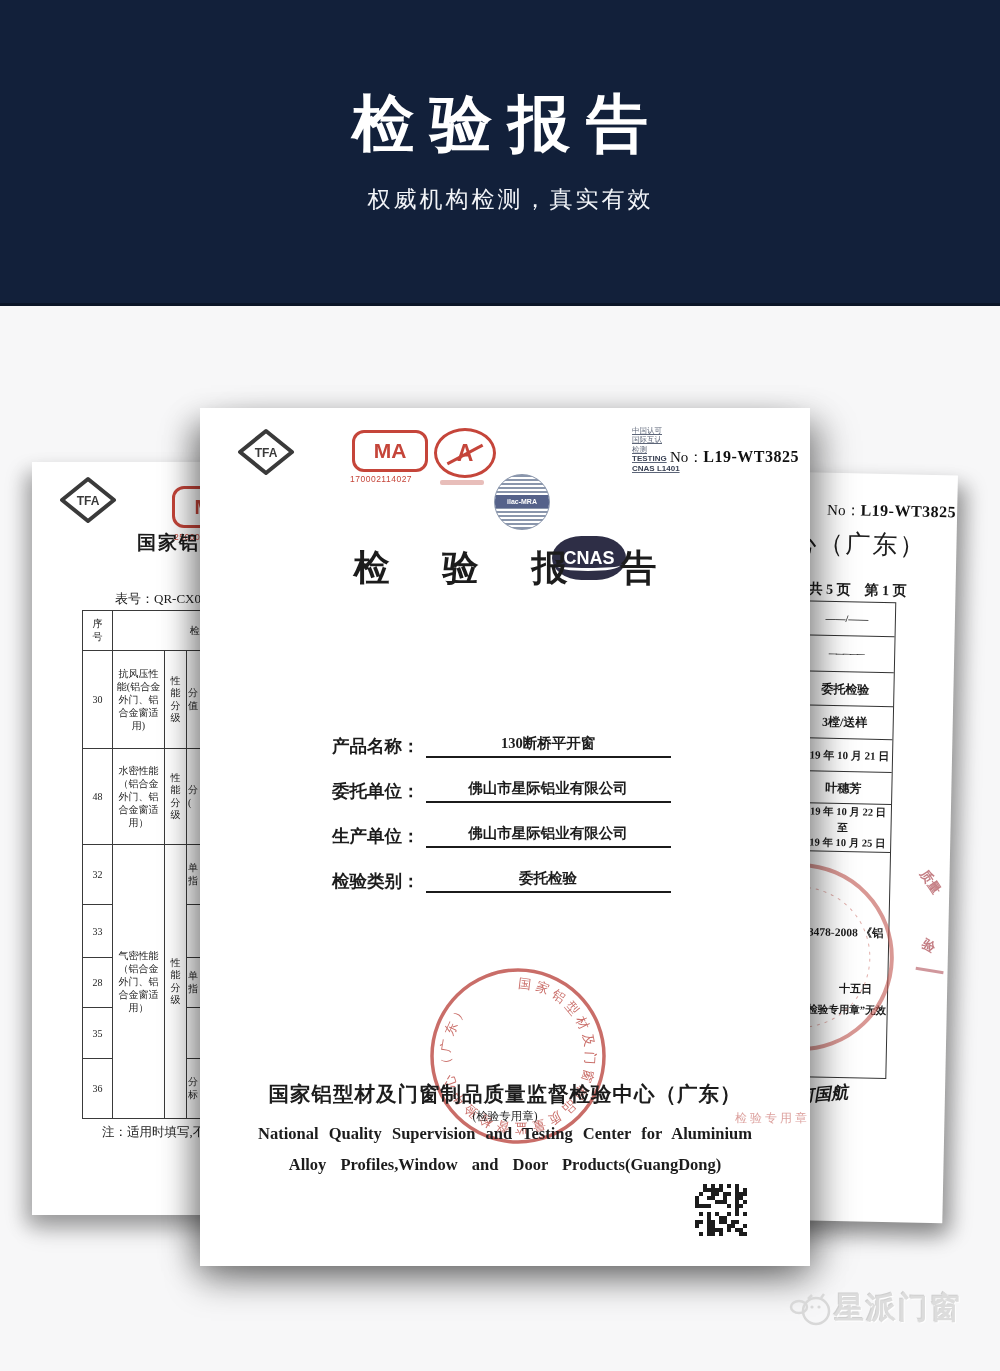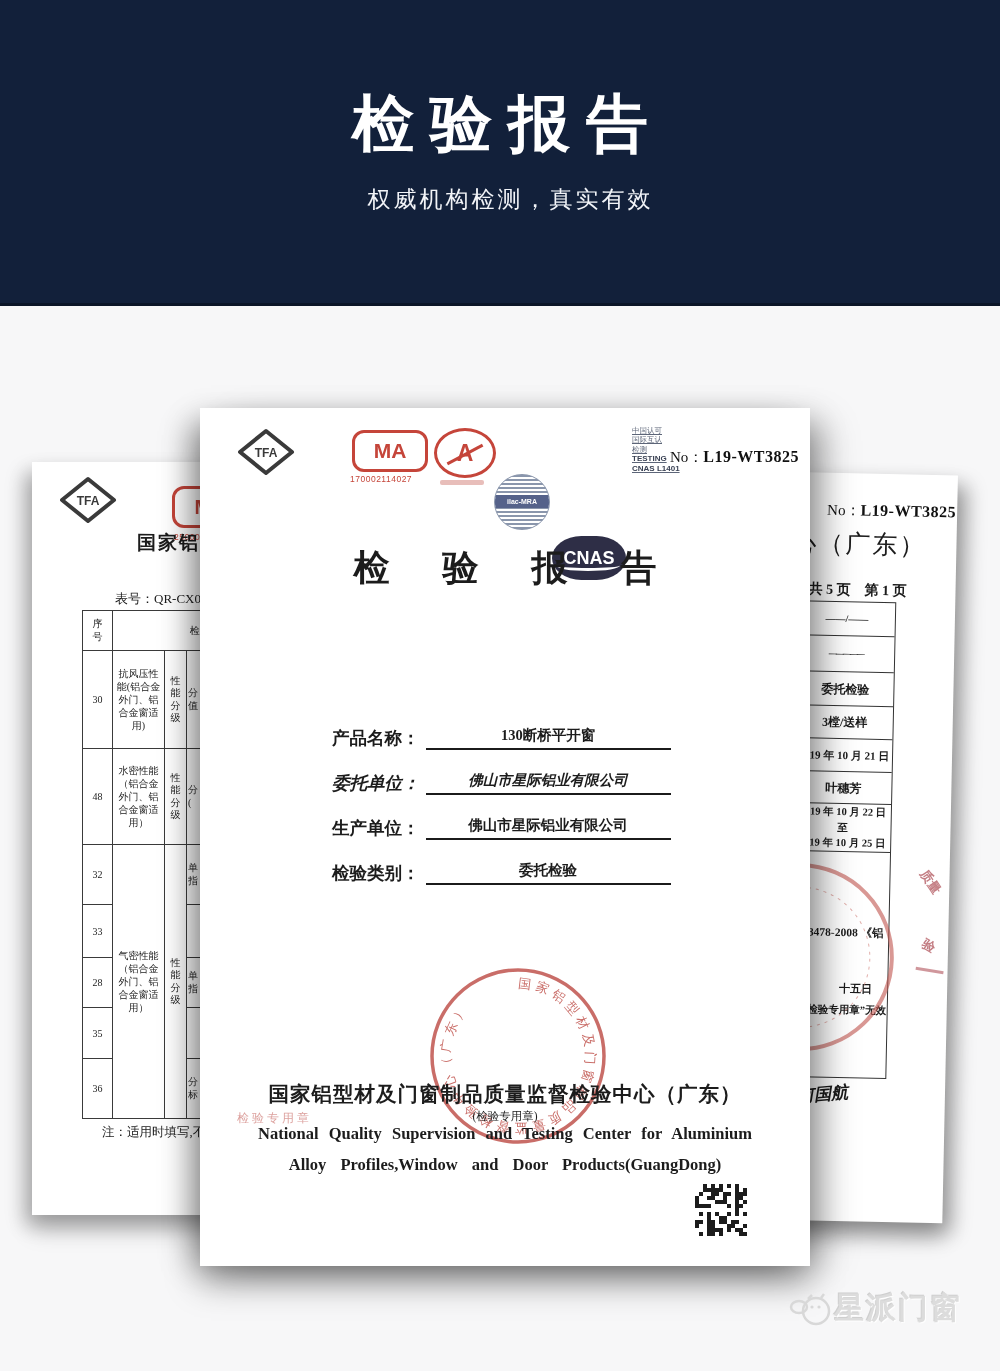--- a/index.html
+++ b/index.html
@@ -37,27 +37,27 @@
         font-family:"Liberation Sans",sans-serif;display:flex;align-items:center;justify-content:center;}
   .cnas:after{content:"";position:absolute;left:4px;bottom:9px;width:64px;height:8px;border-bottom:3px solid #fff;border-radius:50%;}
   .cnas-cap{font-size:7.5px;color:#5c6578;line-height:1.25;font-family:"Liberation Sans",sans-serif;}
   .cnas-cap .b{font-weight:700;color:#3a4254;font-size:8px;}
   .report-no{font-size:15px;color:#111;}
   .report-no b{font-size:16px;letter-spacing:.5px;}
   
   .title-cn{width:100%;text-align:center;font-size:36px;font-weight:600;letter-spacing:22px;padding-left:22px;box-sizing:border-box;}
   .title-en{width:100%;text-align:center;font-size:27px;font-weight:700;letter-spacing:1px;}
   .field-row{position:absolute;left:132px;height:40px;}
-  .field-label{display:inline-block;font-size:17.5px;font-weight:700;vertical-align:bottom;}
+  .field-label{display:inline-block;font-size:17.5px;font-weight:700;vertical-align:bottom;margin-top:8px;}
   .field-value{display:inline-block;width:245px;margin-left:6px;text-align:center;font-size:14.5px;font-weight:700;
                border-bottom:2px solid #1b1b1b;padding-bottom:3px;vertical-align:bottom;}
   .issuer-cn{width:100%;text-align:center;font-size:20.5px;font-weight:600;letter-spacing:1px;}
   .seal-note{width:100%;text-align:center;font-size:11.5px;}
   .issuer-en{width:100%;text-align:center;font-size:16.5px;font-weight:600;word-spacing:6px;}
-  .stamp-center-red{position:absolute;width:100%;text-align:left;color:#c0544e;opacity:.55;font-size:12px;letter-spacing:3px;margin-left:37px;}
+  .stamp-center-red{position:absolute;width:100%;text-align:right;color:#c0544e;opacity:.55;font-size:12px;letter-spacing:3px;}
   
   .ldoc-heading{font-size:19px;letter-spacing:2px;font-weight:600;}
   .ldoc-formno{font-size:13px;}
   table.ltable{border-collapse:collapse;table-layout:fixed;}
   table.ltable td{border:1px solid #3a3a3a;font-size:10px;line-height:1.3;text-align:center;vertical-align:middle;
                   padding:1px;overflow:hidden;}
   .vstack{display:inline-block;width:12px;word-break:break-all;line-height:1.25;}
   .ldoc-note{font-size:12.5px;}
   
   .rbox{position:absolute;border:1px solid #333;}
@@ -211,21 +211,21 @@
     </div>
     <div class="abs report-no" style="left:470px;top:40px;">
       <span>No：</span><b>L19-WT3825</b>
     </div>
 
     <div class="abs title-cn" style="top:136px;">检 验 报 告</div>
 
     <div class="field-row" style="top:318px;">
       <span class="field-label">产品名称：</span><span class="field-value">130断桥平开窗</span>
     </div>
-    <div class="field-row" style="top:363px;font-style:italic;">
+    <div class="field-row" style="top:363px;">
       <span class="field-label">委托单位：</span><span class="field-value">佛山市星际铝业有限公司</span>
     </div>
     <div class="field-row" style="top:408px;">
       <span class="field-label">生产单位：</span><span class="field-value">佛山市星际铝业有限公司</span>
     </div>
     <div class="field-row" style="top:453px;">
       <span class="field-label">检验类别：</span><span class="field-value">委托检验</span>
     </div>
 
     <svg class="abs" style="left:208px;top:538px;width:220px;height:220px;opacity:.85;" viewBox="0 0 220 220">

